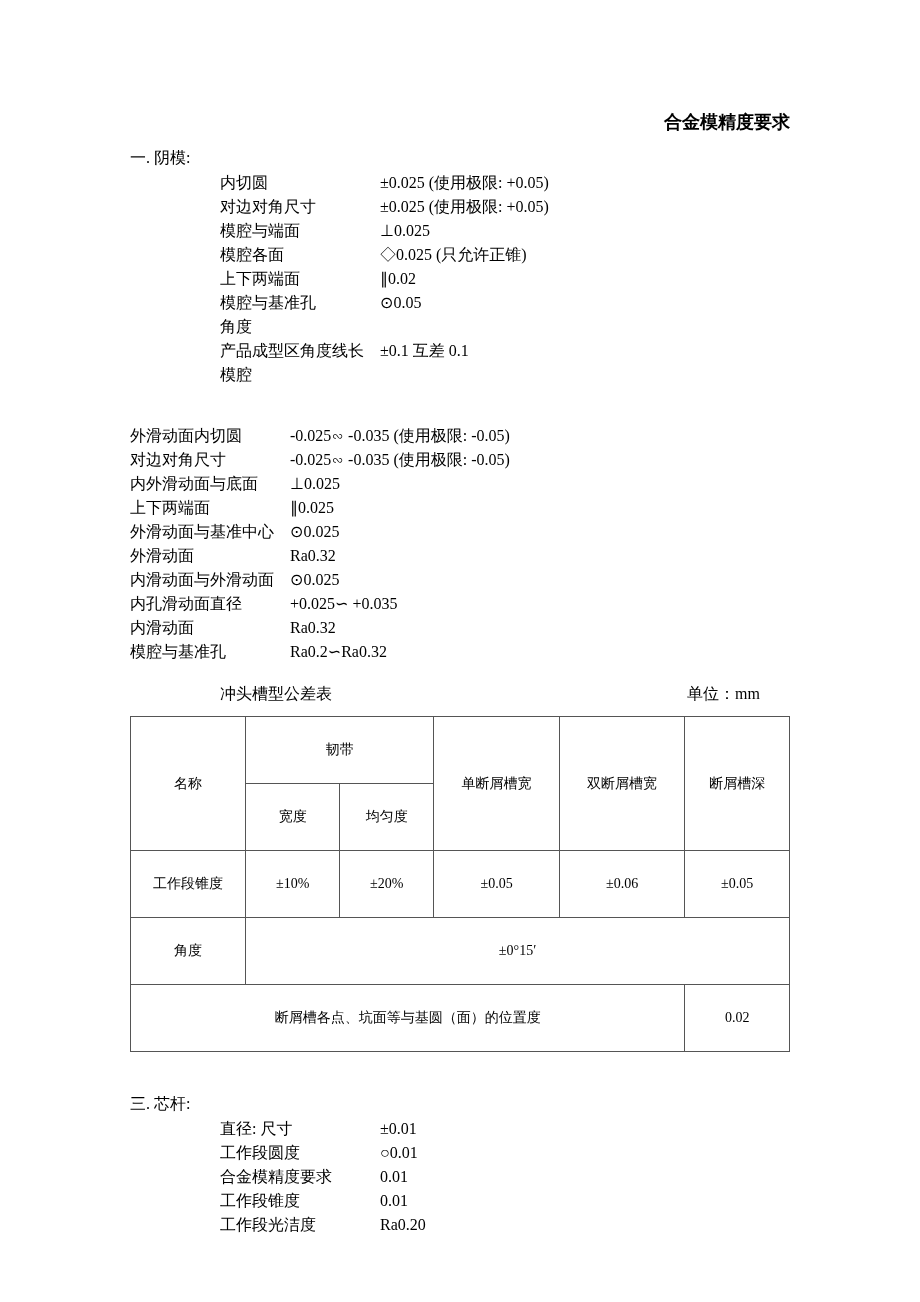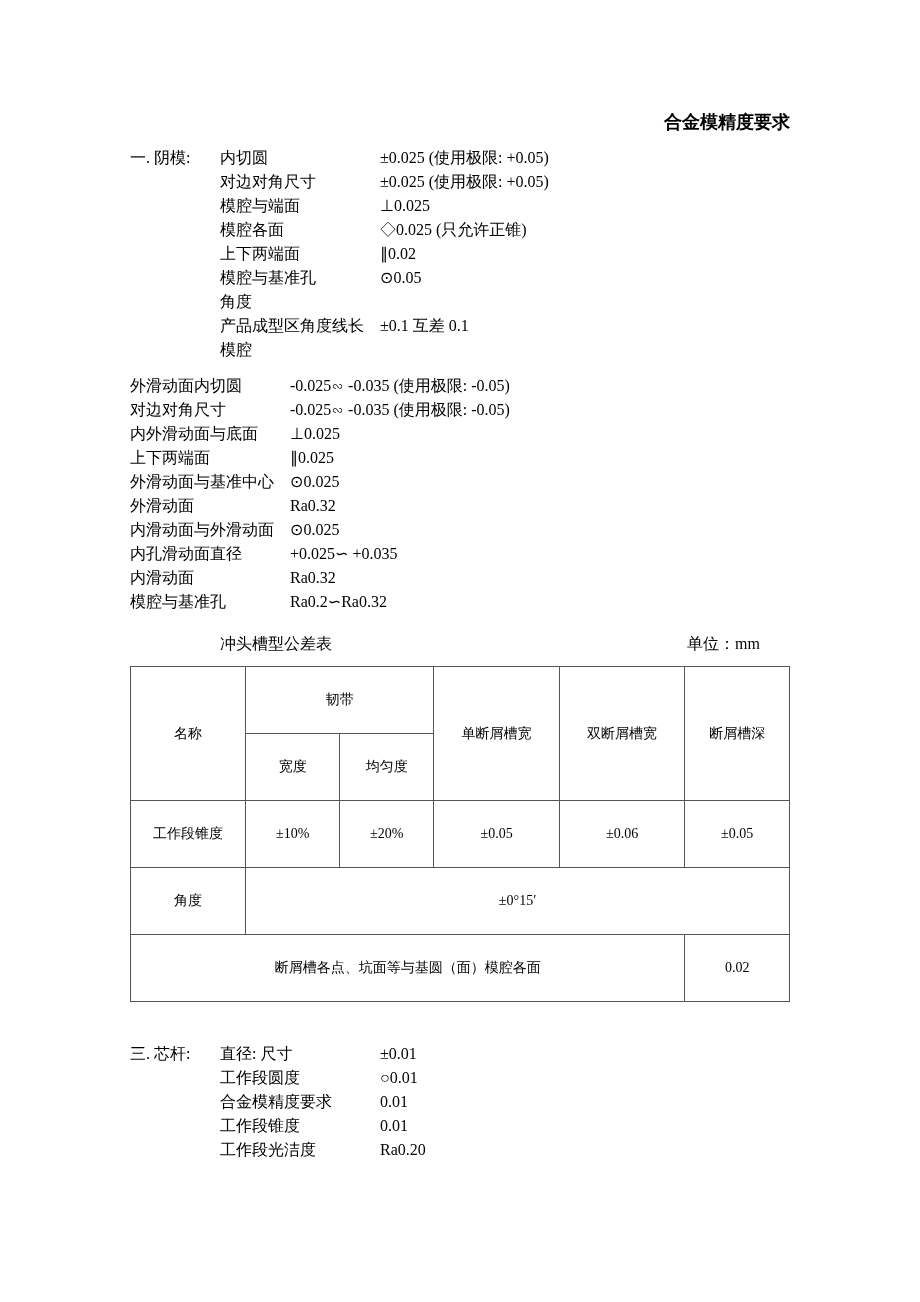--- a/index.html
+++ b/index.html
@@ -22,20 +22,21 @@
       display: flex;
       margin-bottom: 12px;
     }
     .section-label {
       width: 90px;
       flex-shrink: 0;
       line-height: 24px;
     }
     .rows {
       flex: 1;
+      margin-top: 25px;
     }
     .row {
       display: flex;
       line-height: 24px;
     }
     .c1 { width: 160px; flex-shrink: 0; }
     .c2 { flex: 1; }
     .table-header-row {
       display: flex;
       justify-content: space-between;
@@ -178,21 +179,21 @@
     <td>±20%</td>
     <td>±0.05</td>
     <td>±0.06</td>
     <td>±0.05</td>
   </tr>
   <tr>
     <td>角度</td>
     <td colspan="5">±0°15′</td>
   </tr>
   <tr>
-    <td colspan="5">断屑槽各点、坑面等与基圆（面）模腔各面</td>
+    <td colspan="5">断屑槽各点、坑面等与基圆（面）的位置度</td>
     <td class="col-pos">0.02</td>
   </tr>
 </tbody>
   </table>
 
 <div class="section">
   <div class="section-label">三. 芯杆:</div>
   <div class="rows">
     <div class="row">
         <div class="c1">直径:   尺寸</div>

